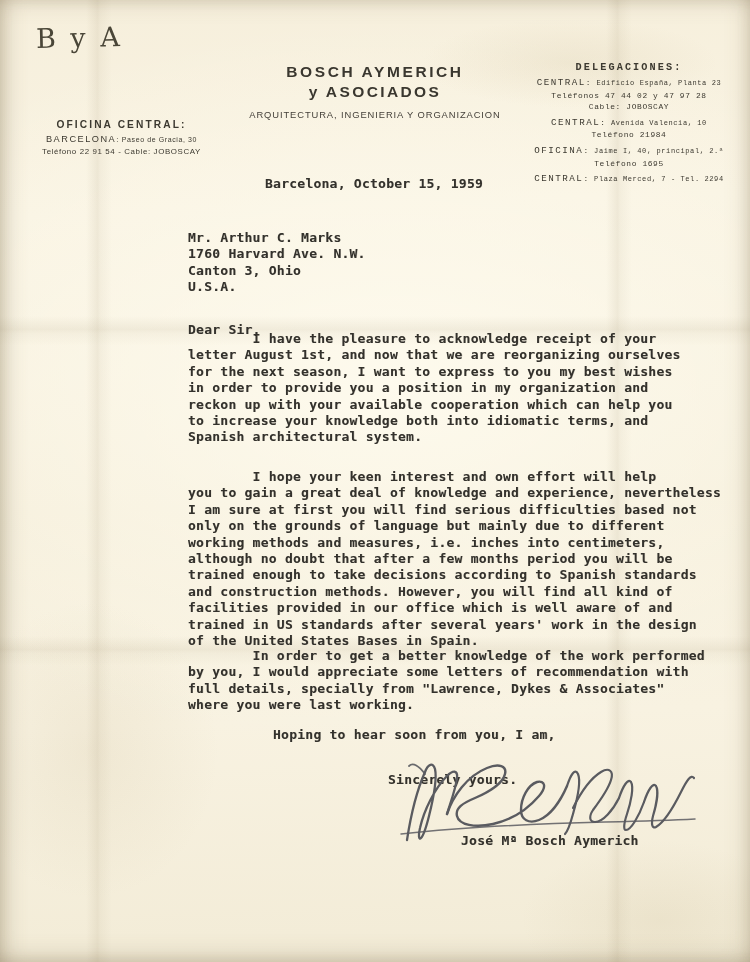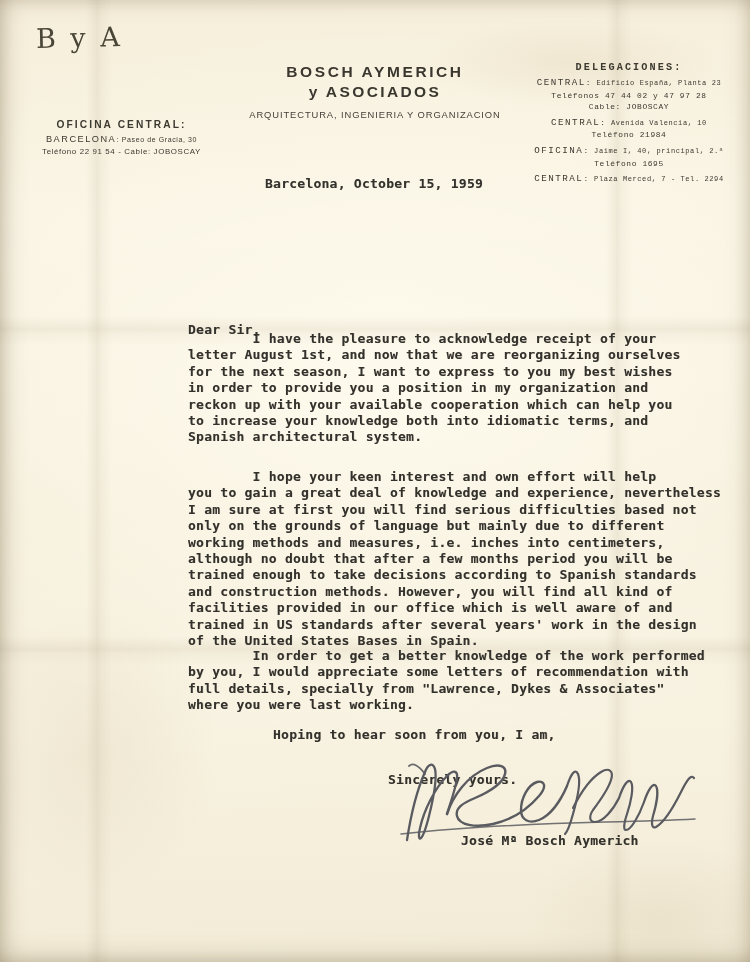--- a/index.html
+++ b/index.html
@@ -228,20 +228,24 @@
 
       <div>
         <div class="blk-line">
           <span class="city">CENTRAL</span><span>: </span><span class="sc">Plaza Merced, 7 - Tel. 2294</span>
         </div>
       </div>
     </div>
   </div>
 
   <div class="typed date-line">Barcelona, October 15, 1959</div>
+  <div class="typed address">Mr. Arthur C. Marks
+1760 Harvard Ave. N.W.
+Canton 3, Ohio
+U.S.A.</div>
   <div class="typed salutation">Dear Sir,</div>
   <div class="typed para p1">        I have the pleasure to acknowledge receipt of your
 letter August 1st, and now that we are reorganizing ourselves
 for the next season, I want to express to you my best wishes
 in order to provide you a position in my organization and
 reckon up with your available cooperation which can help you
 to increase your knowledge both into idiomatic terms, and
 Spanish architectural system.</div>
   <div class="typed para p2">        I hope your keen interest and own effort will help
 you to gain a great deal of knowledge and experience, nevertheless

